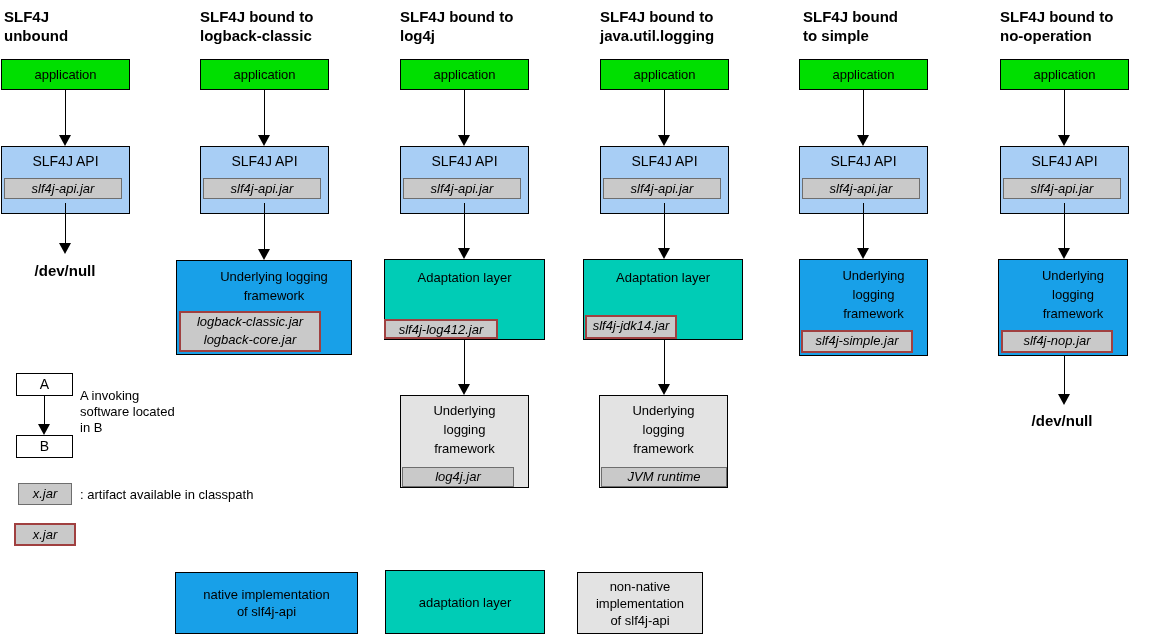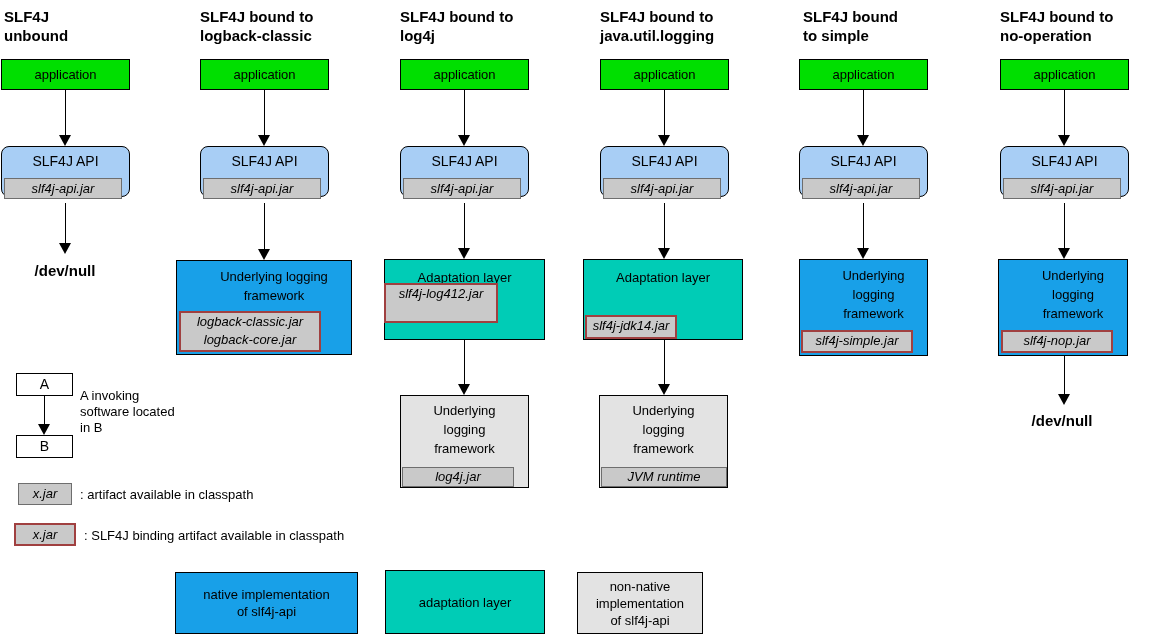--- a/index.html
+++ b/index.html
@@ -3,21 +3,21 @@
 <meta charset="utf-8">
 <style>
   html,body{margin:0;padding:0;background:#fff;}
   #canvas{
     position:relative;width:1152px;height:636px;background:#fff;overflow:hidden;
     font-family:"Liberation Sans","DejaVu Sans",sans-serif;color:#000;
   }
   .t{position:absolute;font-weight:bold;font-size:15px;line-height:19px;white-space:pre-line;}
   .box{position:absolute;box-sizing:border-box;border:1px solid #000;text-align:center;font-size:13px;}
   .app{width:129px;height:31px;line-height:29px;background:var(--app_green);}
-  .api{width:129px;height:51px;background:var(--api_blue);border-radius:8px;}
+  .api{width:129px;height:68px;background:var(--api_blue);}
   .lbl{white-space:pre-line;line-height:19px;}
   .jar{
     position:absolute;box-sizing:border-box;background:var(--jar_gray);border:1px solid #6e6e6e;
     font-style:italic;font-size:13px;line-height:19px;text-align:center;white-space:pre-line;
   }
   .jar.binding{border:2px solid var(--binding_red);line-height:18px;}
   .impl{background:var(--impl_blue);padding-left:20px;}
   .adapt{background:var(--adapt_teal);}
   .fw{background:var(--gray_box);}
   .whitebox{background:#fff;width:57px;height:23px;line-height:21px;font-size:14px;}
@@ -84,21 +84,21 @@
   <div class="box api" style="left:400px;top:146px">
     <div class="lbl" style="padding-top:5px;font-size:14px">SLF4J API</div>
     <div class="jar" style="left:2px;top:31px;width:118px;height:21px">slf4j-api.jar</div>
   </div>
   <div class="arrow" style="left:458px;top:203px;height:56px">
       <i class="shaft"></i>
       <i class="head"></i>
     </div>
   <div class="box adapt" style="left:384px;top:259px;width:161px;height:81px">
     <div class="lbl" style="padding-top:8px">Adaptation layer</div>
-    <div class="jar binding" style="left:-1px;bottom:16px;width:114px;height:40px">slf4j-log412.jar</div>
+    <div class="jar binding" style="left:-1px;bottom:0px;width:114px;height:20px">slf4j-log412.jar</div>
   </div>
   <div class="arrow" style="left:458px;top:340px;height:55px">
       <i class="shaft"></i>
       <i class="head"></i>
     </div>
   <div class="box fw" style="left:400px;top:395px;width:129px;height:93px">
     <div class="lbl" style="padding-top:5px">Underlying
 logging
 framework</div>
     <div class="jar" style="left:1px;bottom:0px;width:112px;height:20px;line-height:18px">log4j.jar</div>
@@ -190,21 +190,20 @@
     </div>
   <div class="box whitebox" style="left:16px;top:435px">B</div>
   <div class="note" style="left:80px;top:388px">A invoking
 software located
 in B</div>
 
   <div class="jar" style="left:18px;top:483px;width:54px;height:22px;line-height:20px">x.jar</div>
   <div class="note" style="left:80px;top:487px">: artifact available in classpath</div>
 
   <div class="jar binding" style="left:14px;top:523px;width:62px;height:23px;line-height:19px">x.jar</div>
-  <div class="note" style="left:84px;top:528px">: SLF4J binding artifact available in classpath</div>
 
   <div class="key" style="left:175px;top:572px;width:183px;height:62px;background:var(--impl_blue)">native implementation
 of slf4j-api</div>
   <div class="key" style="left:385px;top:570px;width:160px;height:64px;background:var(--adapt_teal)">adaptation layer</div>
   <div class="key" style="left:577px;top:572px;width:126px;height:62px;background:var(--gray_box)">non-native
 implementation
 of slf4j-api</div>
 
 </div>
 

